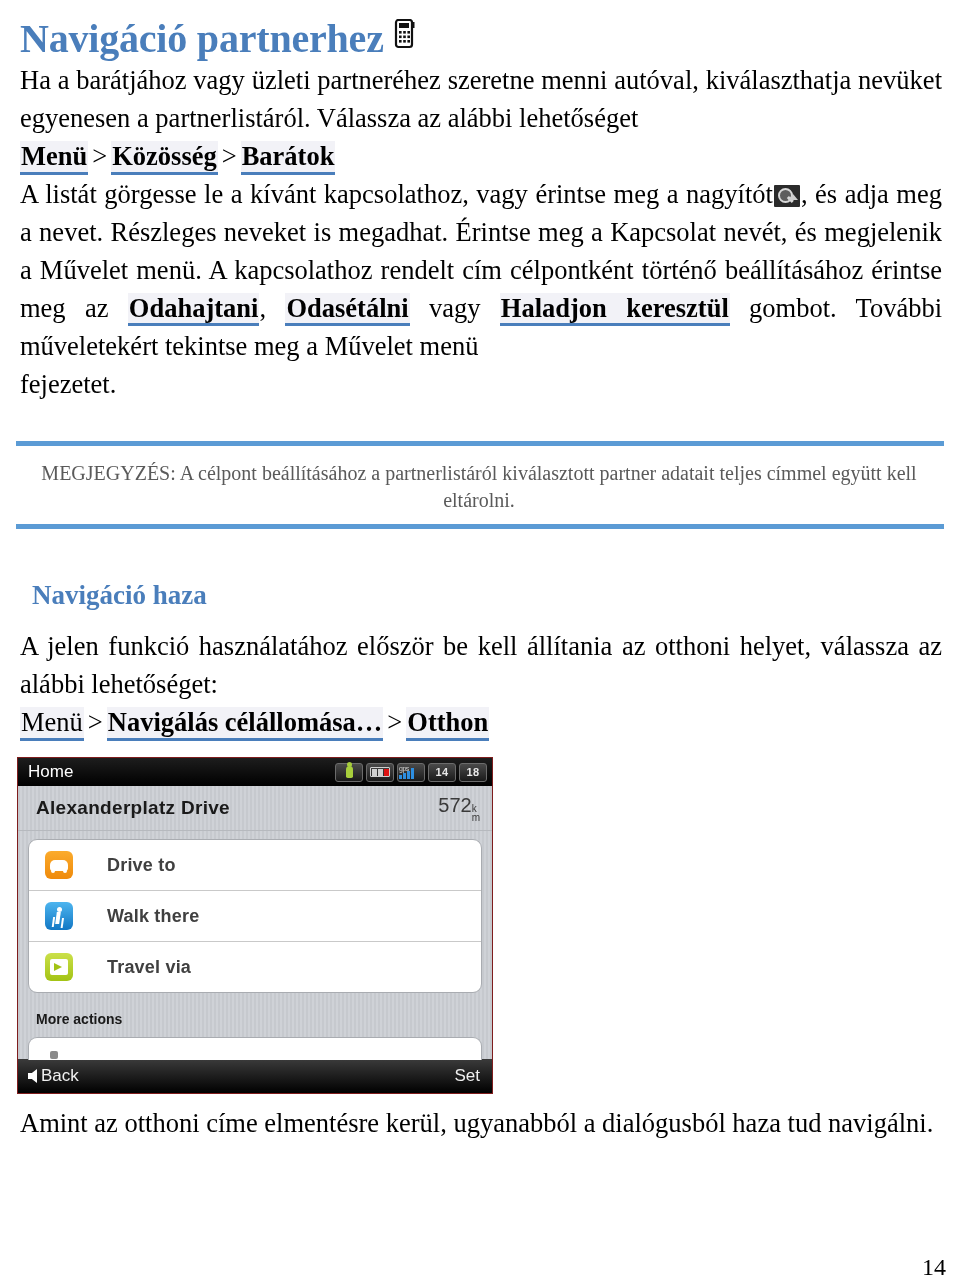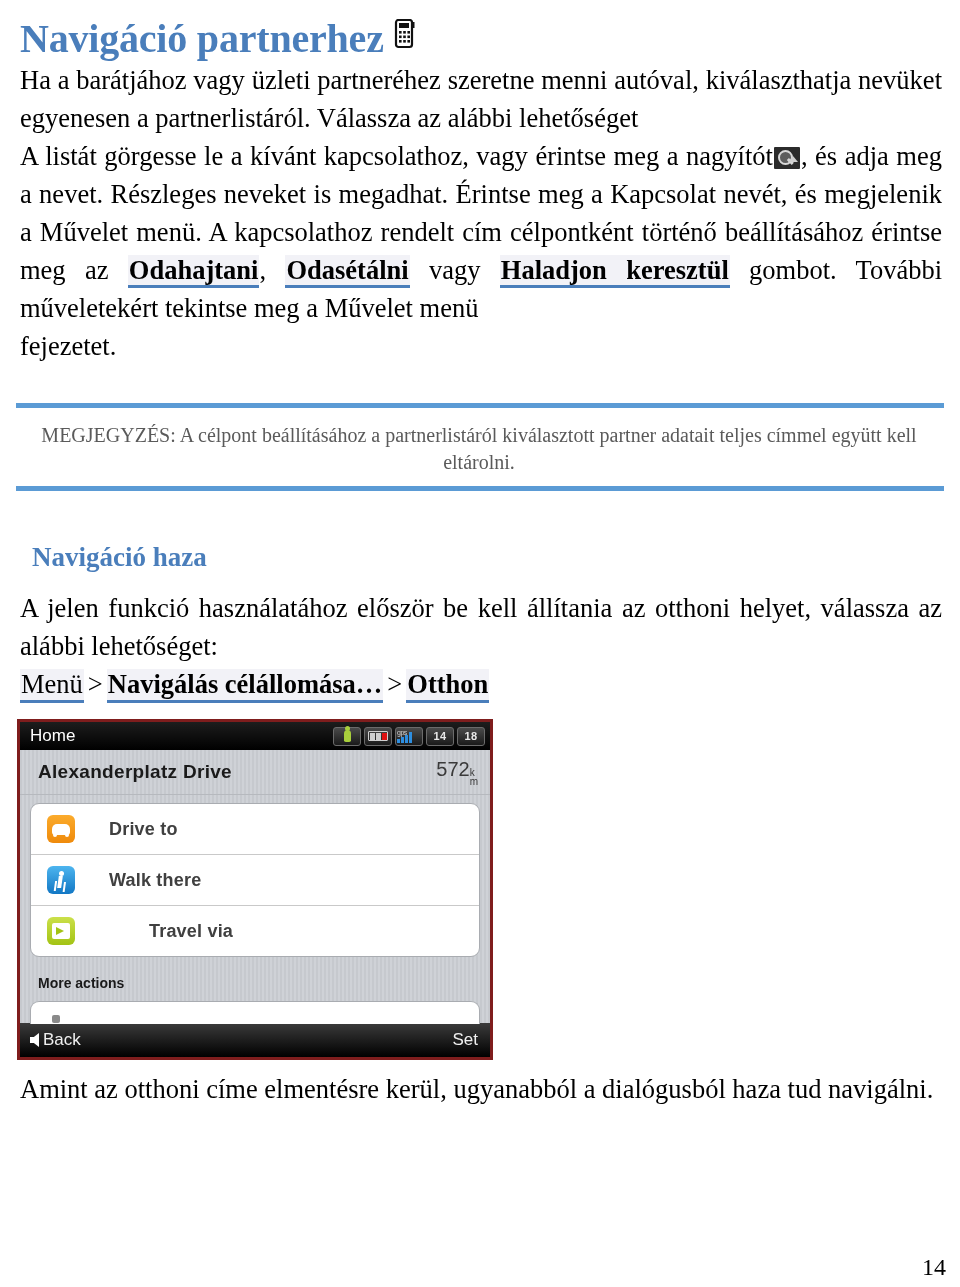--- a/index.html
+++ b/index.html
@@ -151,21 +151,21 @@
   }
   .gap-a { height: 38px; }
   .gap-b { height: 34px; }
 
   
   .device-wrap {
     margin: 16px 0 0 5px;
     width: 476px;
     position: relative;
     font-family: "Liberation Sans", "DejaVu Sans", sans-serif;
-    border: 3px solid #7f1d1d;
+    border: 1px solid #7f1d1d;
     box-sizing: border-box;
     background: #c9ccd1;
   }
   .dev-titlebar {
     height: 28px;
     background: linear-gradient(#1d1d1d, #000000);
     display: flex;
     align-items: center;
     padding: 0 5px 0 10px;
     position: relative;
@@ -284,21 +284,21 @@
     border: 1px solid #a9acb1;
     overflow: hidden;
   }
   .dev-row {
     height: 50px;
     display: flex;
     align-items: center;
     padding-left: 16px;
     border-bottom: 1px solid #c9c9c9;
   }
-  .dev-row:last-child { border-bottom: none; gap: 40px; }
+  .dev-row:last-child { border-bottom: none; }
   .rowicon {
     width: 28px; height: 28px;
     border-radius: 6px;
     margin-right: 18px;
     display: flex;
     align-items: center;
     justify-content: center;
     flex: none;
     position: relative;
   }
@@ -457,20 +457,23 @@
           <rect x="13.4" y="16.5" width="2.6" height="2.6" fill="#111"></rect>
           <rect x="5" y="21" width="2.6" height="2.6" fill="#111"></rect>
           <rect x="9.2" y="21" width="2.6" height="2.6" fill="#111"></rect>
           <rect x="13.4" y="21" width="2.6" height="2.6" fill="#111"></rect>
           <rect x="18" y="3" width="2.5" height="6" fill="#111"></rect>
         </svg></span>
   </h1>
 
   <p class="body para-1">Ha a barátjához vagy üzleti partneréhez szeretne menni autóval, kiválaszthatja nevüket egyenesen a partnerlistáról. Válassza az alábbi lehetőséget</p>
 
+  <div class="pathline">
+    <span class="lnk">Menü</span><span class="sep">&gt;</span><span class="lnk">Közösség</span><span class="sep">&gt;</span><span class="lnk">Barátok</span>
+  </div>
 
   <p class="body"><span>A listát görgesse le a kívánt kapcsolathoz, vagy érintse meg a nagyítót</span><span class="mag-icon"><span class="glass"></span><span class="handle"></span><span class="tri"></span></span><span>, és adja meg a nevet. Részleges neveket is megadhat. Érintse meg a Kapcsolat nevét, és megjelenik a Művelet menü. A kapcsolathoz rendelt cím célpontként történő beállításához érintse meg az</span> <span class="btn-ref">Odahajtani</span><span>,</span> <span class="btn-ref">Odasétálni</span> <span>vagy</span> <span class="btn-ref">Haladjon keresztül</span> <span>gombot. További műveletekért tekintse meg a Művelet menü</span><br><span>fejezetet.</span></p>
 
   <div class="gap-a"></div>
 
   <div class="note-rule"></div>
   <div class="note-box">
     <p class="note-text">MEGJEGYZÉS: A célpont beállításához a partnerlistáról kiválasztott partner adatait teljes címmel együtt kell eltárolni.</p>
   </div>
   <div class="note-rule"></div>

